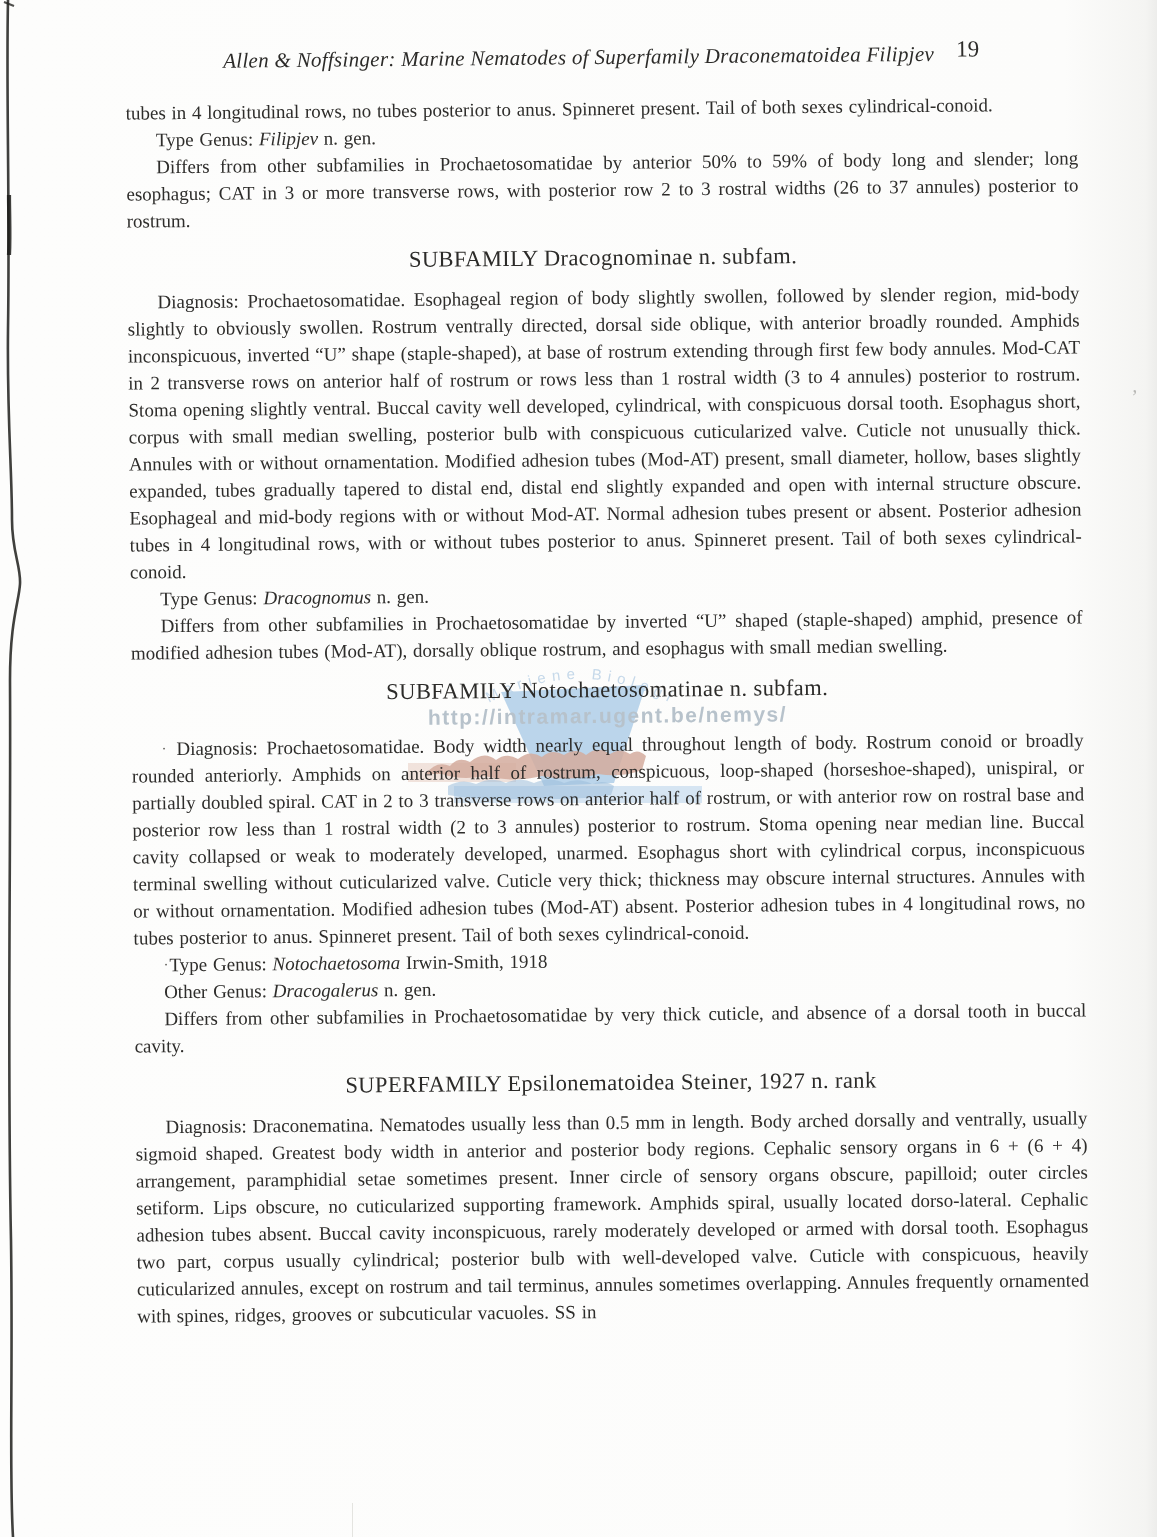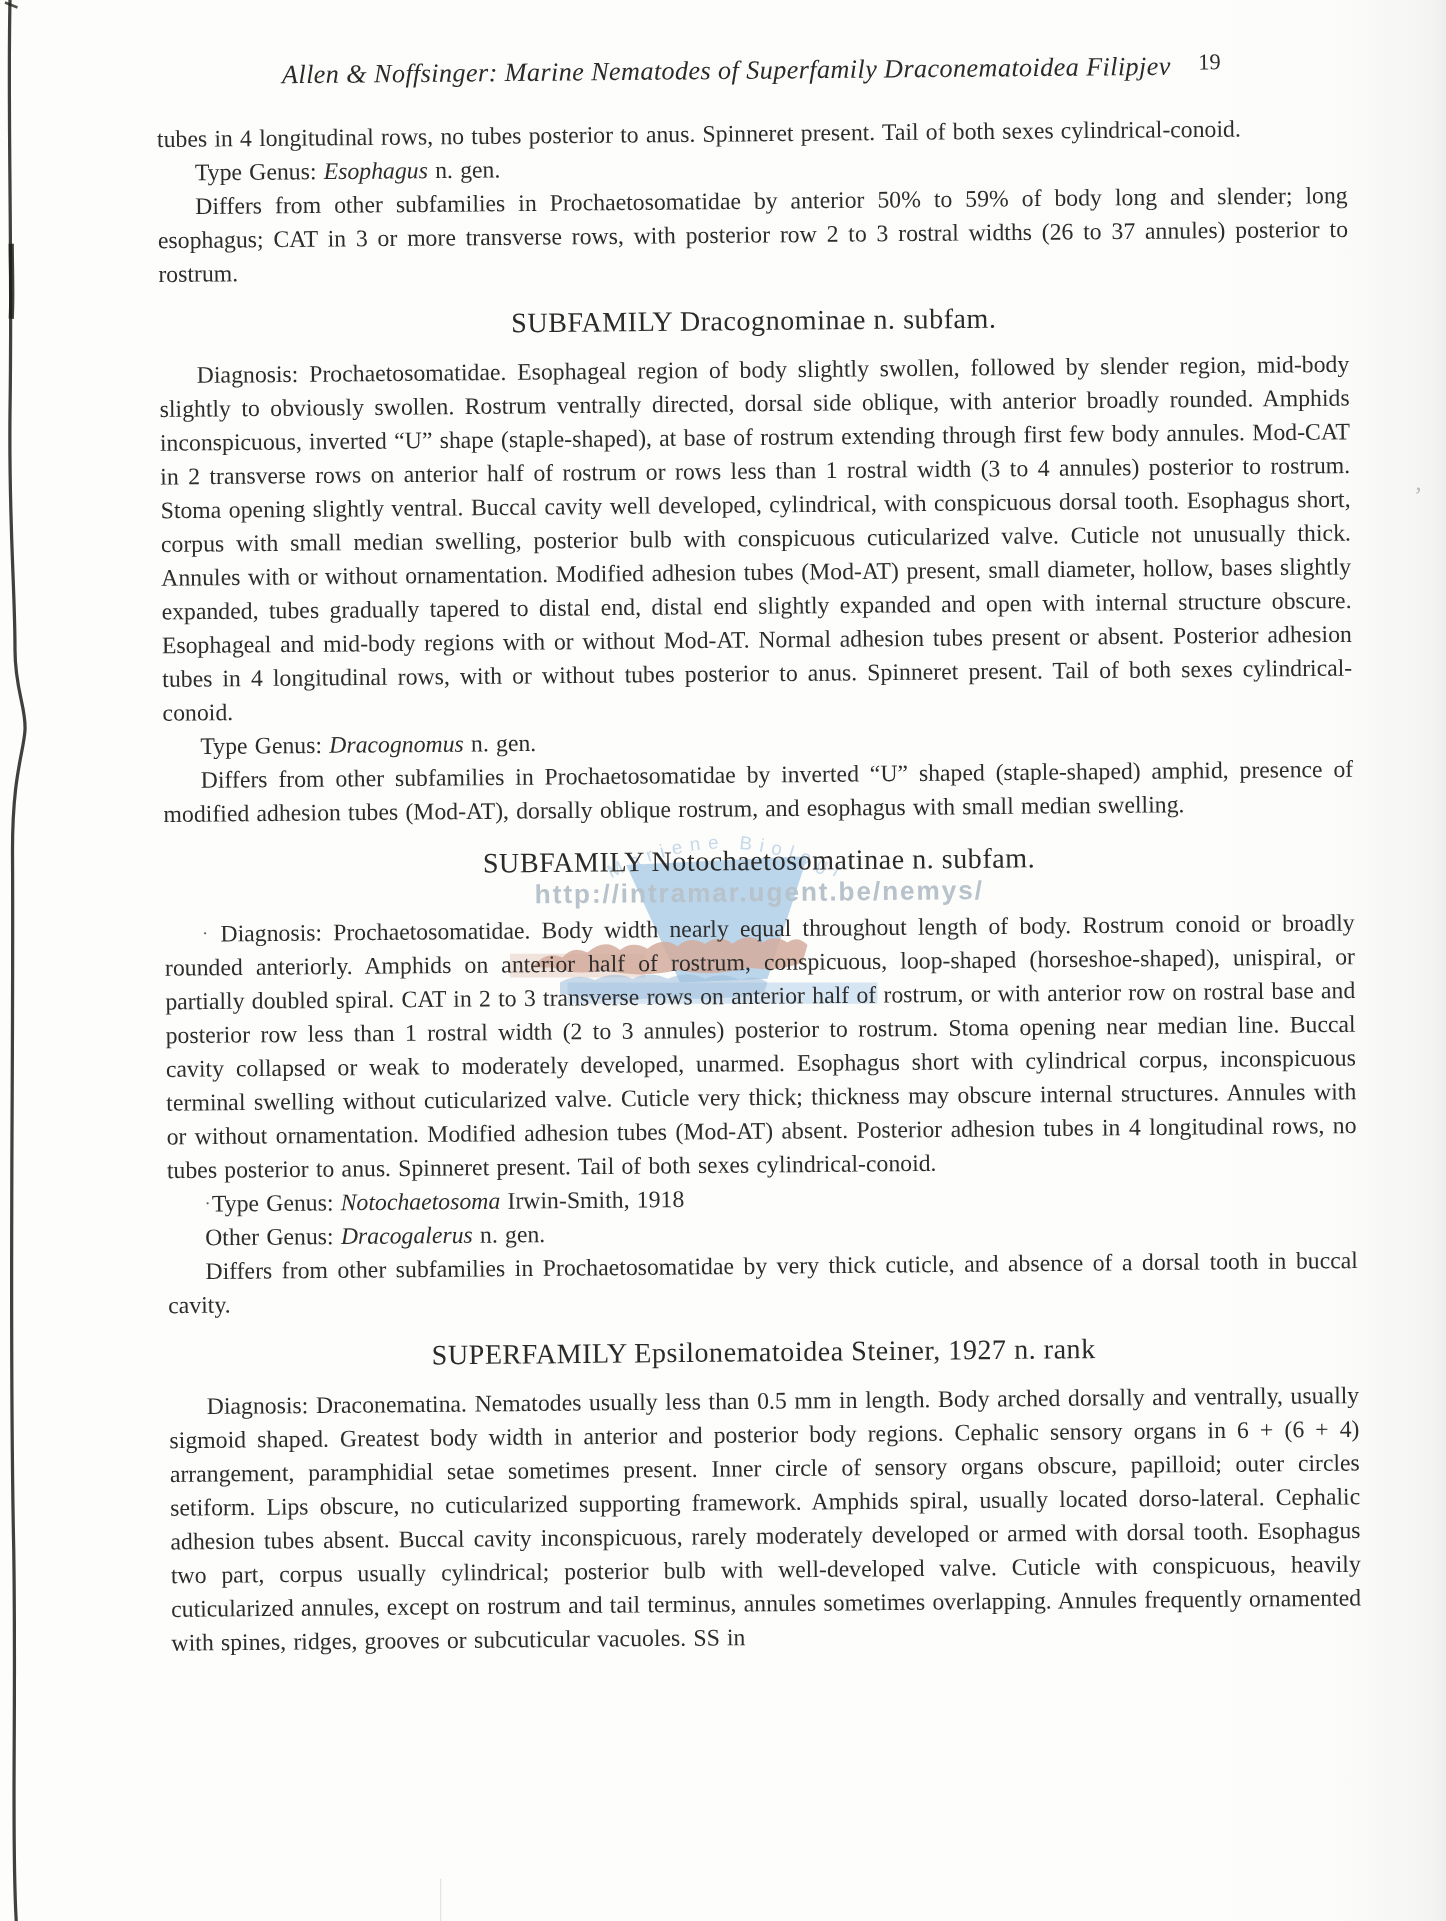--- a/index.html
+++ b/index.html
@@ -32,21 +32,21 @@
     position: absolute; left: 125px; top: 44px; width: 952px; z-index: 2;
     transform: rotate(-0.55deg);
     transform-origin: 50% 0;
     color: #2e2d2b;
   }
   .running-header {
     display: flex; justify-content: center; align-items: baseline; gap: 22px;
     margin: 0 0 25px 0; white-space: nowrap;
   }
   .rh-title { font-style: italic; font-size: 21px; letter-spacing: 0.3px; color: #2c2b29; }
-  .rh-page  { font-style: normal; font-size: 18px; position: relative; top: -4px; }
+  .rh-page  { font-style: normal; font-size: 23px; position: relative; top: -4px; }
   p.body-text {
     margin: 0; font-size: 19px; line-height: 27px;
     text-align: justify; word-spacing: 1px; color: #2e2d2b;
   }
   p.indent { text-indent: 30px; }
   p.genus-line {
     margin: 0; font-size: 19px; line-height: 27px;
     text-align: left; text-indent: 30px; word-spacing: 1px;
   }
   .taxon { font-style: italic; }
@@ -99,21 +99,21 @@
   </div>
 
   <div class="content">
 
     <div class="running-header">
       <span class="rh-title">Allen &amp; Noffsinger: Marine Nematodes of Superfamily Draconematoidea Filipjev</span>
       <span class="rh-page">19</span>
     </div>
 
     <p class="body-text">tubes in 4 longitudinal rows, no tubes posterior to anus. Spinneret present. Tail of both sexes cylindrical-conoid.</p>
-    <p class="genus-line"><span>Type Genus: </span><span class="taxon">Esophagus</span><span> n. gen.</span></p>
+    <p class="genus-line"><span>Type Genus: </span><span class="taxon">Filipjev</span><span> n. gen.</span></p>
     <p class="body-text indent">Differs from other subfamilies in Prochaetosomatidae by anterior 50% to 59% of body long and slender; long esophagus; CAT in 3 or more transverse rows, with posterior row 2 to 3 rostral widths (26 to 37 annules) posterior to rostrum.</p>
 
     <h2 class="section-heading">SUBFAMILY Dracognominae n. subfam.</h2>
     <p class="body-text indent"><span class="diag-label">Diagnosis:</span><span> Prochaetosomatidae. Esophageal region of body slightly swollen, followed by slender region, mid-body slightly to obviously swollen. Rostrum ventrally directed, dorsal side oblique, with anterior broadly rounded. Amphids inconspicuous, inverted “U” shape (staple-shaped), at base of rostrum extending through first few body annules. Mod-CAT in 2 transverse rows on anterior half of rostrum or rows less than 1 rostral width (3 to 4 annules) posterior to rostrum. Stoma opening slightly ventral. Buccal cavity well developed, cylindrical, with conspicuous dorsal tooth. Esophagus short, corpus with small median swelling, posterior bulb with conspicuous cuticularized valve. Cuticle not unusually thick. Annules with or without ornamentation. Modified adhesion tubes (Mod-AT) present, small diameter, hollow, bases slightly expanded, tubes gradually tapered to distal end, distal end slightly expanded and open with internal structure obscure. Esophageal and mid-body regions with or without Mod-AT. Normal adhesion tubes present or absent. Posterior adhesion tubes in 4 longitudinal rows, with or without tubes posterior to anus. Spinneret present. Tail of both sexes cylindrical-conoid.</span></p>
     <p class="genus-line"><span>Type Genus: </span><span class="taxon">Dracognomus</span><span> n. gen.</span></p>
     <p class="body-text indent">Differs from other subfamilies in Prochaetosomatidae by inverted “U” shaped (staple-shaped) amphid, presence of modified adhesion tubes (Mod-AT), dorsally oblique rostrum, and esophagus with small median swelling.</p>
 
     <h2 class="section-heading tight-bottom">SUBFAMILY Notochaetosomatinae n. subfam.</h2>
     <p class="url-line">http://intramar.ugent.be/nemys/</p>
     <p class="body-text indent"><span class="premark">·</span><span> </span><span class="diag-label">Diagnosis:</span><span> Prochaetosomatidae. Body width nearly equal throughout length of body. Rostrum conoid or broadly rounded anteriorly. Amphids on anterior half of rostrum, conspicuous, loop-shaped (horseshoe-shaped), unispiral, or partially doubled spiral. CAT in 2 to 3 transverse rows on anterior half of rostrum, or with anterior row on rostral base and posterior row less than 1 rostral width (2 to 3 annules) posterior to rostrum. Stoma opening near median line. Buccal cavity collapsed or weak to moderately developed, unarmed. Esophagus short with cylindrical corpus, inconspicuous terminal swelling without cuticularized valve. Cuticle very thick; thickness may obscure internal structures. Annules with or without ornamentation. Modified adhesion tubes (Mod-AT) absent. Posterior adhesion tubes in 4 longitudinal rows, no tubes posterior to anus. Spinneret present. Tail of both sexes cylindrical-conoid.</span></p>

